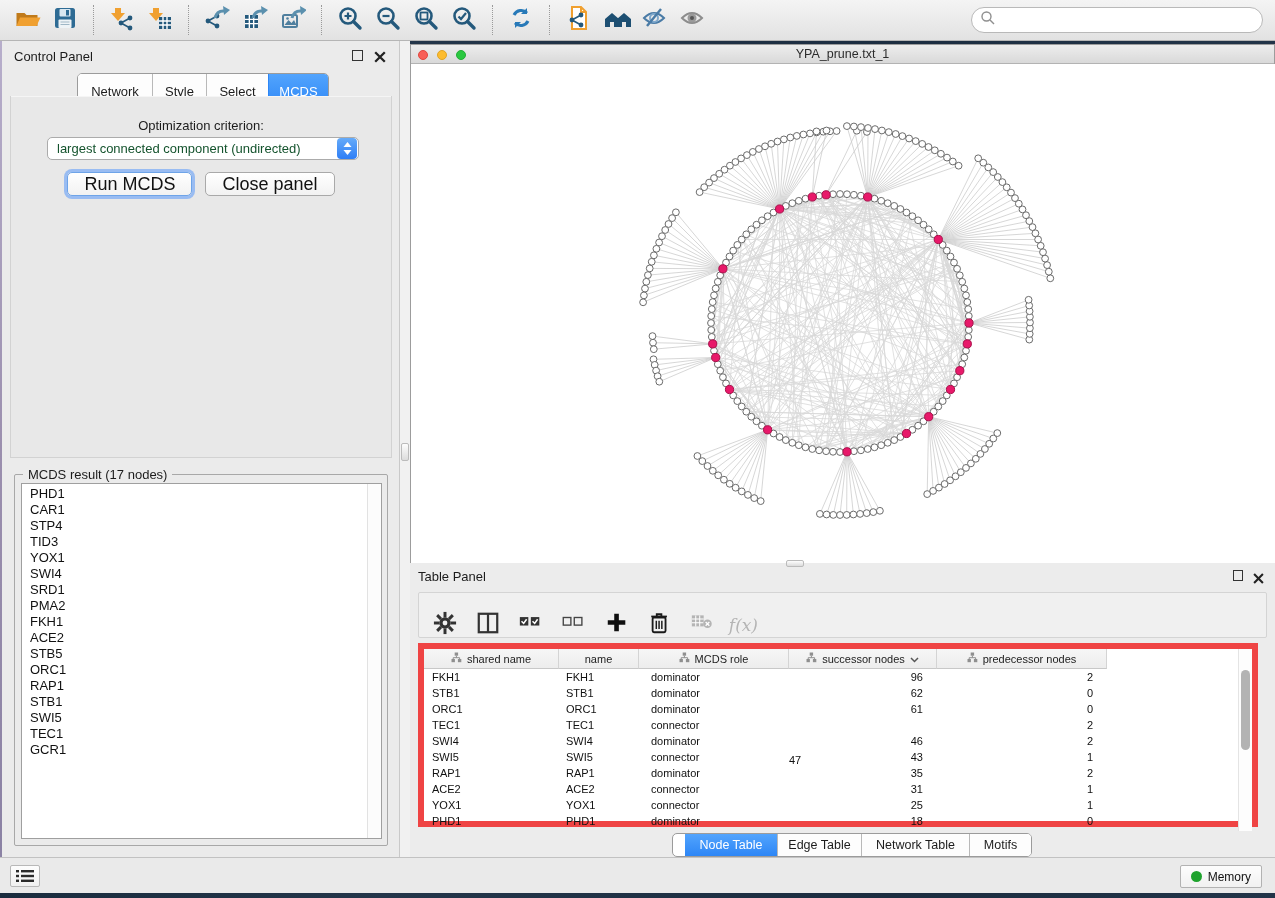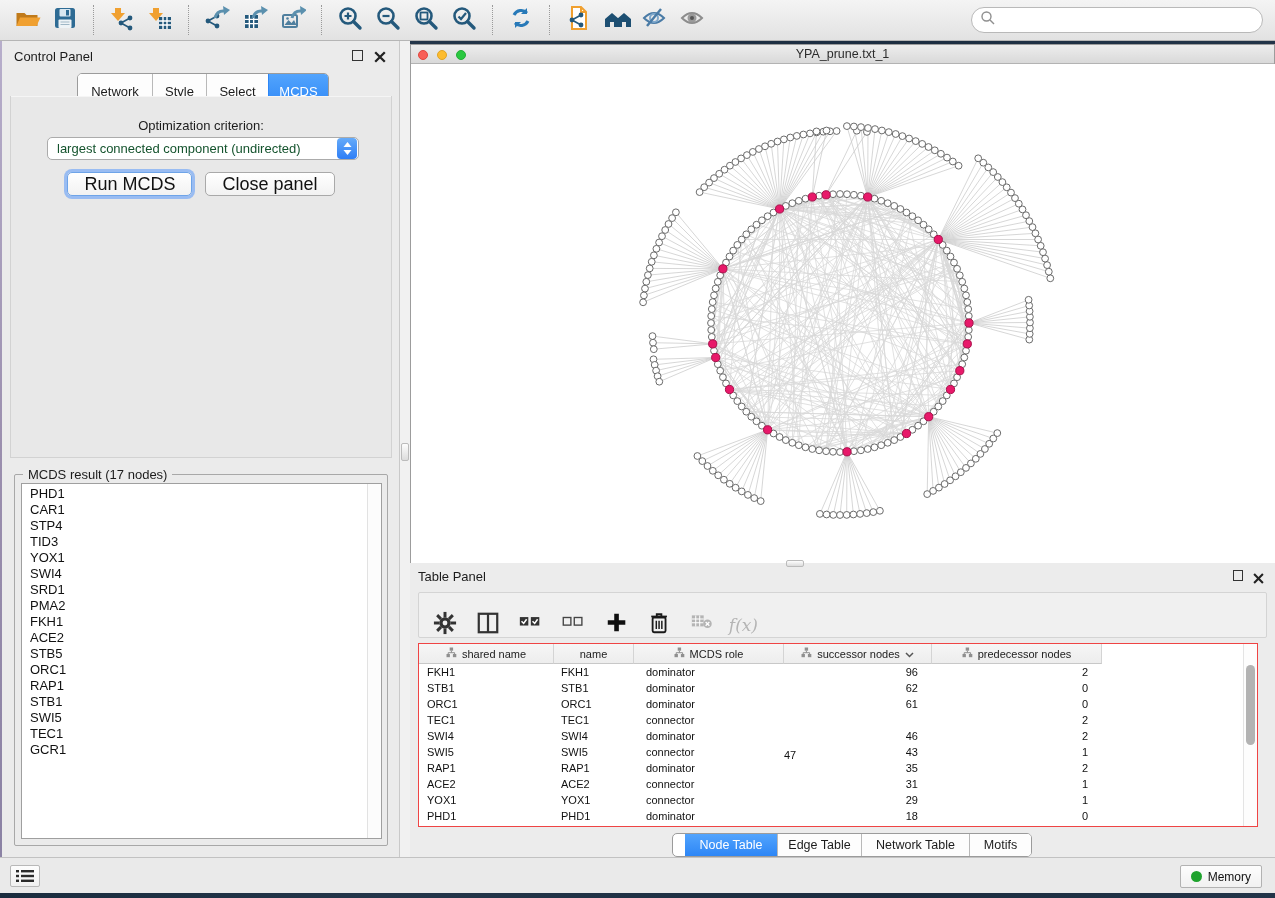--- a/index.html
+++ b/index.html
@@ -67,21 +67,21 @@
 
   
   .table-panel { position:absolute; left:410px; top:563px; width:865px; height:294px; background:#ececec; }
   .tp-title { position:absolute; left:8px; top:6px; font-size:13px; color:#1c1c1c; }
   .tp-float { position:absolute; right:32px; top:7px; width:10px; height:11px; border:1.5px solid #333; }
   .tp-close { position:absolute; right:10px; top:7px; width:12px; height:12px; }
   .tp-toolbar { position:absolute; left:8px; top:29px; width:849px; height:46px; background:#f0f0f0; border:1px solid #d4d4d4; border-radius:2px; display:flex; align-items:center; padding-left:12px; gap:17px; }
   .tp-tool { width:26px; height:26px; display:flex; align-items:center; justify-content:flex-end;margin-top:20px; }
   .fx-label { font-family:"DejaVu Serif", serif; font-style:italic; font-size:17px; color:#b4b4b4; }
 
-  .grid { position:absolute; left:8px; top:80px; width:840px; height:184px; background:#fff; border:1px solid #ef4444; }
+  .grid { position:absolute; left:8px; top:80px; width:840px; height:184px; background:#fff; border:6px solid #ef4444; }
   .grid-head { position:absolute; left:0; top:0; height:20px; display:flex; }
   .gh-cell { height:20px; background:linear-gradient(180deg,#f6f6f6,#ededed); border-right:1px solid #d4d4d4; border-bottom:1px solid #c8c8c8; display:flex; align-items:center; justify-content:center; gap:5px; font-size:11px; color:#222; }
   .grid-body { position:absolute; left:0; top:20px; width:100%; }
   .grid-row { display:flex; height:16px; }
   .g-cell { font-size:11px; color:#111; line-height:16px; white-space:nowrap; }
   .grid-scroll { position:absolute; right:0; top:0; width:14px; height:182px; background:#fdfdfd; border-left:1px solid #e4e4e4; }
   .grid-thumb { position:absolute; left:2px; top:21px; width:9px; height:80px; background:#b3b3b3; border-radius:5px; }
 
   .tp-tabs { left:262px; top:270px; height:24px; position:absolute;padding-left:12px; }
   .tp-tabs .seg { font-size:12.5px; }
@@ -1194,21 +1194,21 @@
             <div class="g-cell" style="width: 135px; text-align: left; padding-left: 8px; padding-right: 0px;">ACE2</div>
             <div class="g-cell" style="width: 80px; text-align: left; padding-left: 7px; padding-right: 0px;">ACE2</div>
             <div class="g-cell" style="width: 150px; text-align: left; padding-left: 12px; padding-right: 0px;">connector</div>
             <div class="g-cell" style="width: 148px; text-align: right; padding-left: 0px; padding-right: 14px;">31</div>
             <div class="g-cell" style="width: 170px; text-align: right; padding-left: 0px; padding-right: 14px;">1</div>
           </div>
           <div class="grid-row">
             <div class="g-cell" style="width: 135px; text-align: left; padding-left: 8px; padding-right: 0px;">YOX1</div>
             <div class="g-cell" style="width: 80px; text-align: left; padding-left: 7px; padding-right: 0px;">YOX1</div>
             <div class="g-cell" style="width: 150px; text-align: left; padding-left: 12px; padding-right: 0px;">connector</div>
-            <div class="g-cell" style="width: 148px; text-align: right; padding-left: 0px; padding-right: 14px;">29</div>
+            <div class="g-cell" style="width: 148px; text-align: right; padding-left: 0px; padding-right: 14px;">25</div>
             <div class="g-cell" style="width: 170px; text-align: right; padding-left: 0px; padding-right: 14px;">1</div>
           </div>
           <div class="grid-row">
             <div class="g-cell" style="width: 135px; text-align: left; padding-left: 8px; padding-right: 0px;">PHD1</div>
             <div class="g-cell" style="width: 80px; text-align: left; padding-left: 7px; padding-right: 0px;">PHD1</div>
             <div class="g-cell" style="width: 150px; text-align: left; padding-left: 12px; padding-right: 0px;">dominator</div>
             <div class="g-cell" style="width: 148px; text-align: right; padding-left: 0px; padding-right: 14px;">18</div>
             <div class="g-cell" style="width: 170px; text-align: right; padding-left: 0px; padding-right: 14px;">0</div>
           </div>
         </div>

